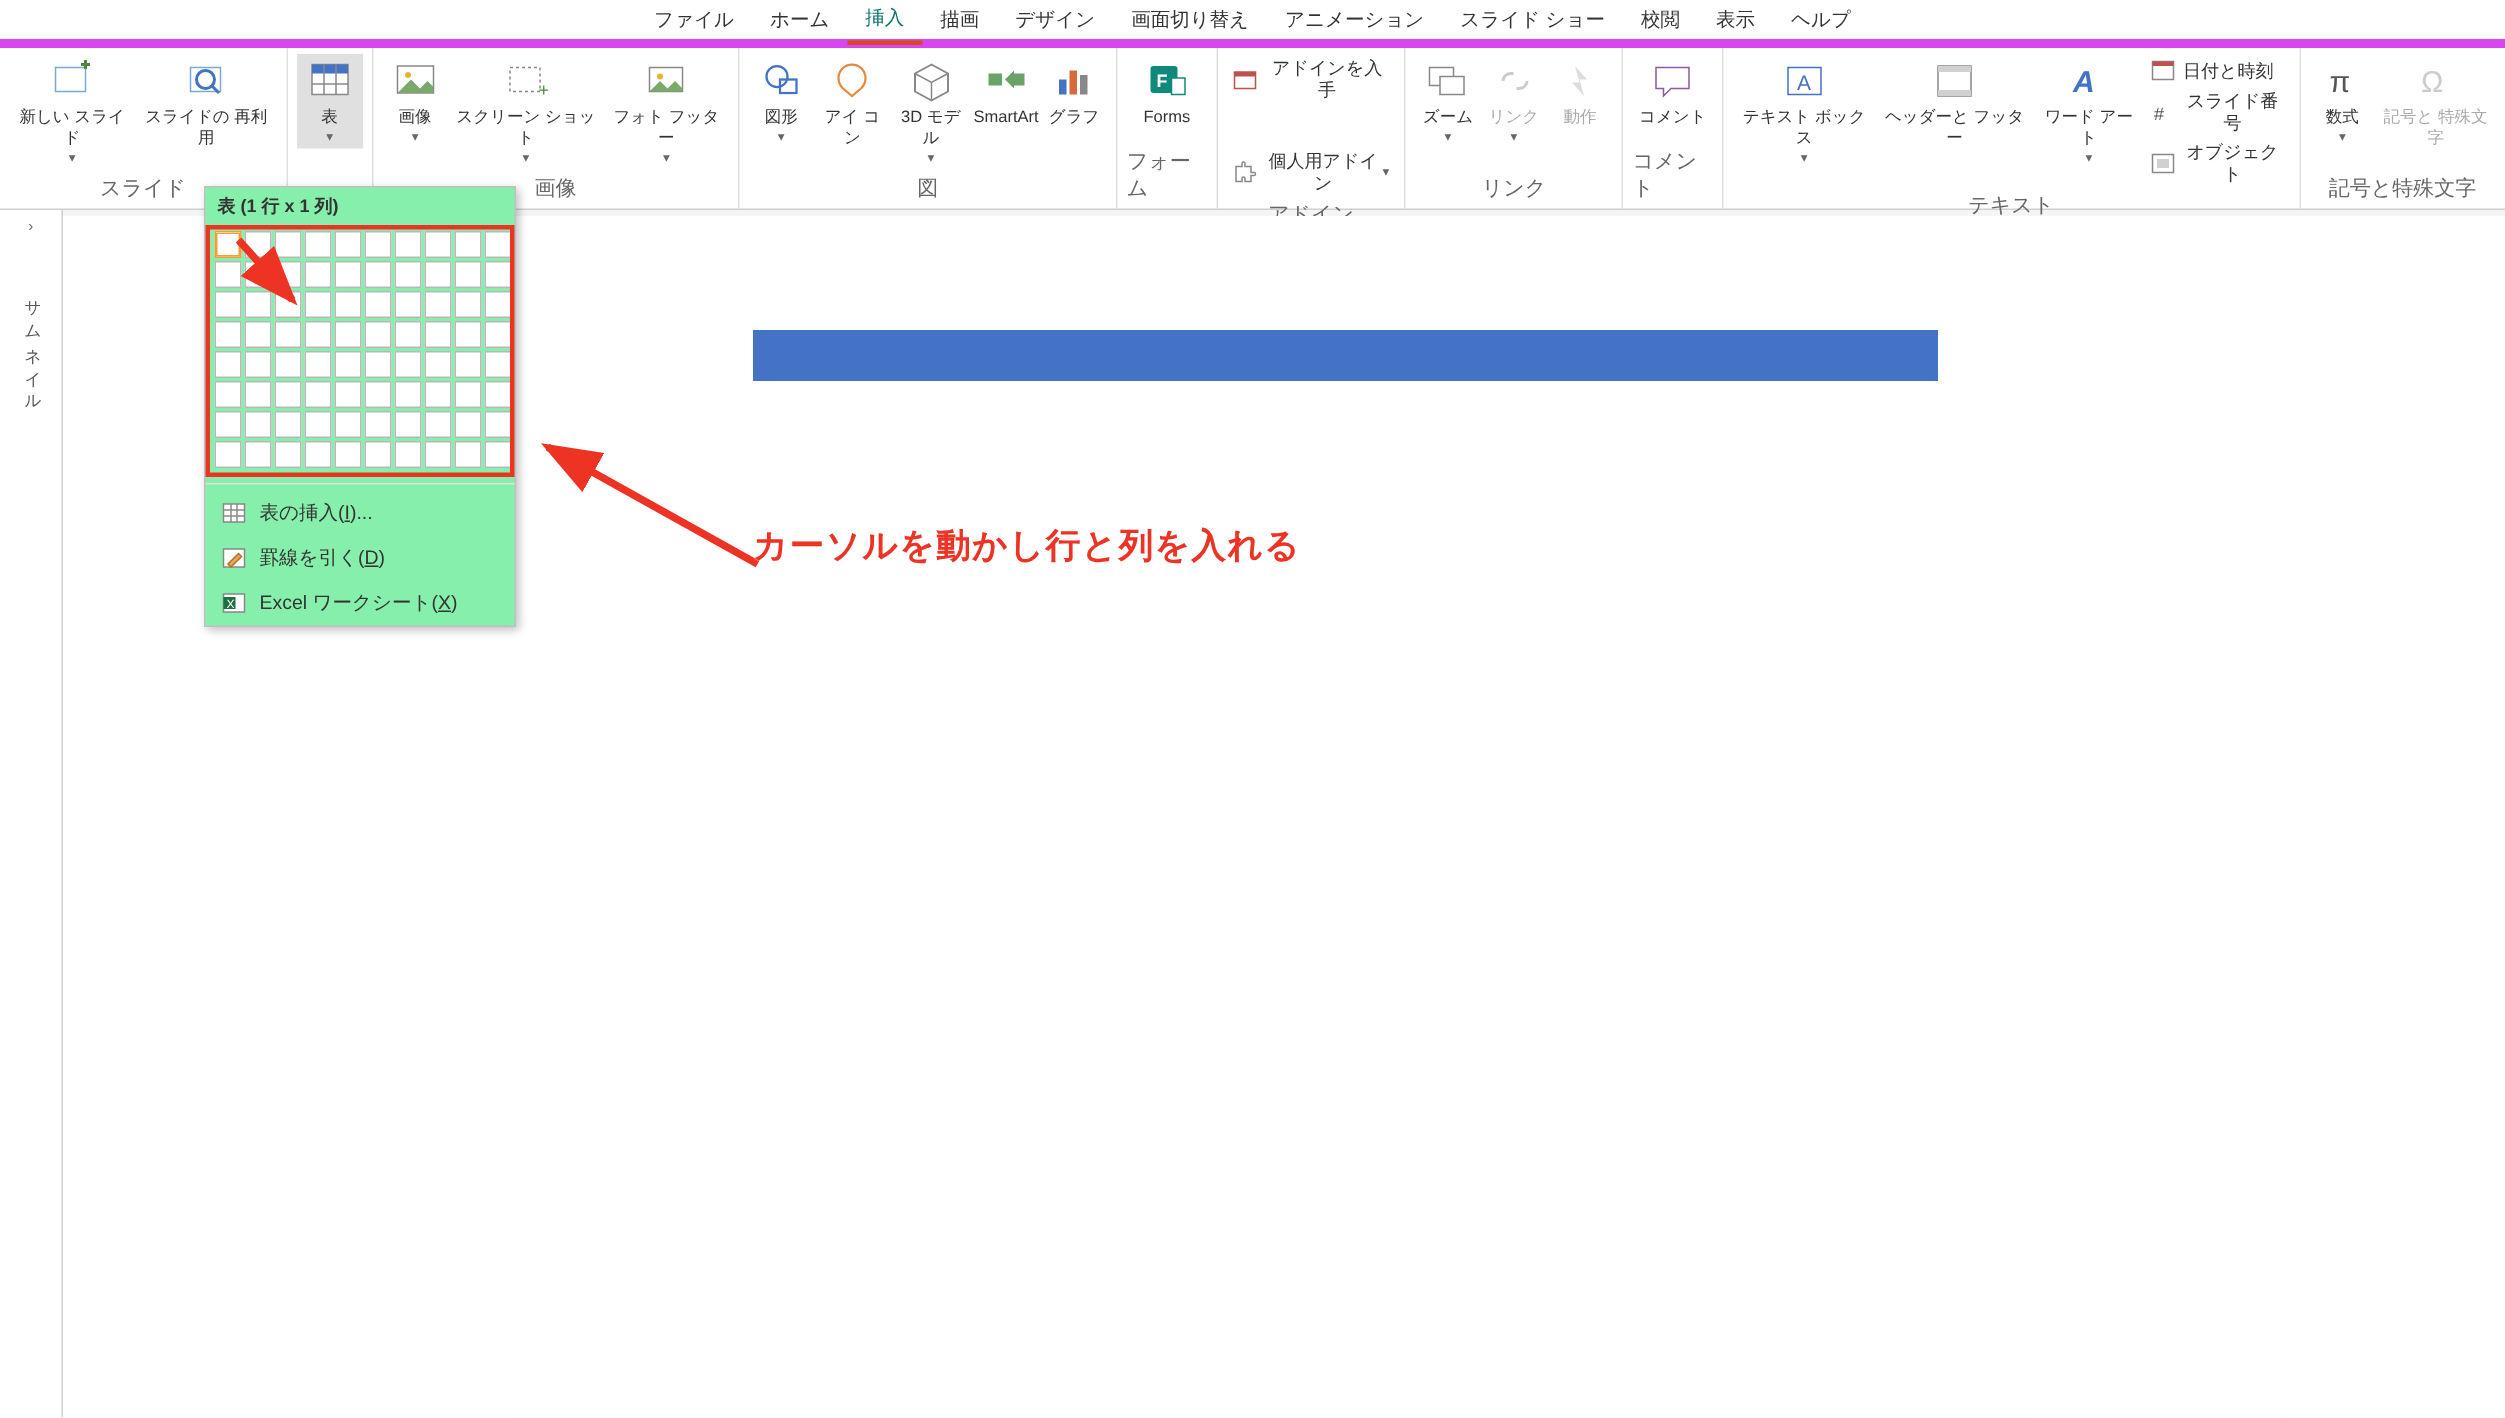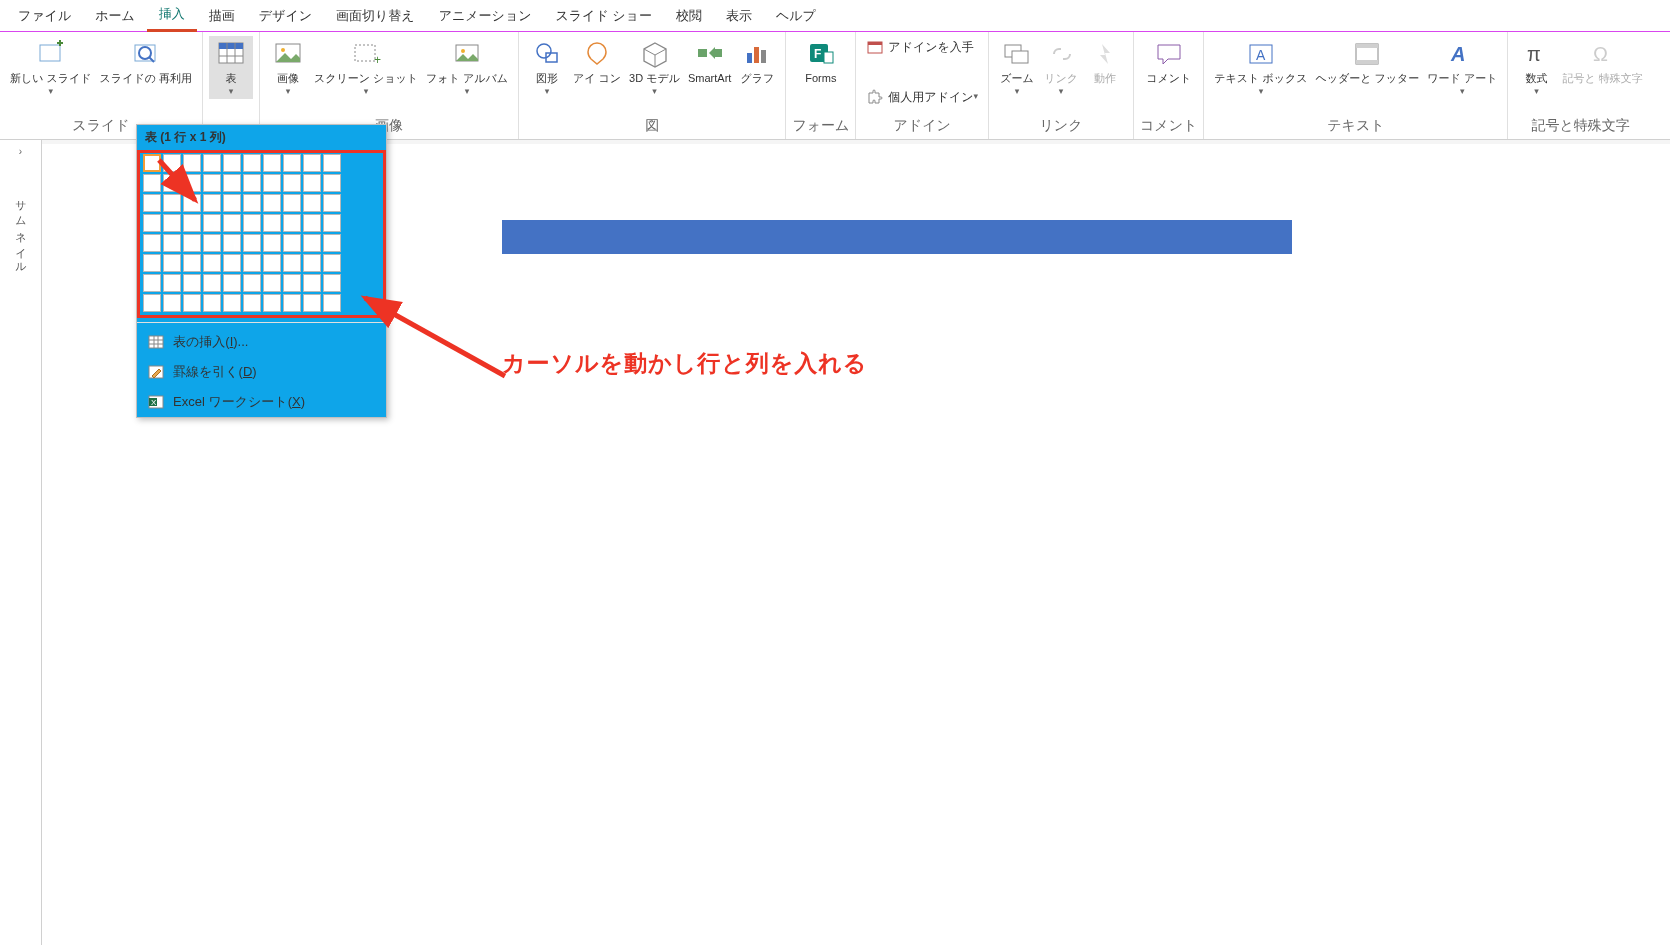--- a/index.html
+++ b/index.html
@@ -1,17 +1,17 @@
 <!DOCTYPE html>
 <html><head>
 <meta charset="utf-8">
 <style>
   * { box-sizing: border-box; margin: 0; padding: 0; font-family: "Yu Gothic UI", "Meiryo", sans-serif; }
   body { background: #fff; width: 1670px; height: 945px; overflow: hidden; font-size: 12px; color: #333; }
-  .tabs { display: flex; align-items: center; height: 32px; background: #fff; padding: 0 6px; font-size: 13px; border-bottom: 1px solid #d946ef; }
+  .tabs { display: flex; align-items: center; height: 32px; background: #fff; padding: 0 6px; font-size: 13px; border-bottom: 6px solid #d946ef; justify-content: center; }
   .tab { padding: 6px 12px; cursor: pointer; }
   .tab.active { border-bottom: 3px solid #d84727; color: #0f766e; font-weight: 400; }
   .ribbon { display: flex; height: 108px; background: #fff; border-bottom: 1px solid #d0d0d0; }
   .group { display: flex; flex-direction: column; align-items: center; padding: 0 6px; border-right: 1px solid #e0e0e0; }
   .group-inner { display: flex; flex: 1; align-items: flex-start; padding-top: 4px; }
   .group-label { font-size: 14px; color: #666; padding: 2px 0 4px; }
   .rbtn { display: flex; flex-direction: column; align-items: center; justify-content: flex-start; padding: 2px 4px; min-width: 44px; text-align: center; font-size: 11px; color: #333; line-height: 1.25; cursor: pointer; }
   .rbtn .ico { width: 32px; height: 32px; display: flex; align-items: center; justify-content: center; margin-bottom: 2px; }
   .rbtn.small { flex-direction: row; min-width: auto; width: auto; justify-content: flex-start; font-size: 12px; padding: 2px 4px; }
   .rbtn.small .ico { width: 18px; height: 18px; margin: 0 4px 0 0; }
@@ -21,21 +21,21 @@
   .stack { display: flex; flex-direction: column; justify-content: center; }
   
   .workspace { display: flex; height: calc(945px - 140px); background: #f5f5f5; }
   .thumb-panel { width: 42px; background: #fff; border-right: 1px solid #d0d0d0; display:flex; flex-direction:column; align-items:center; }
   .thumb-panel .toggle { font-size:10px; padding:6px; color:#666; }
   .thumb-label { writing-mode: vertical-rl; text-orientation: upright; font-size: 11px; color:#555; margin-top:30px; letter-spacing:3px; }
   .canvas-area { flex:1; position: relative; background: #fff; margin: 4px 0 0 0; }
   .slide-canvas { position:absolute; left:260px; top:0; width:1190px; height:805px; background:#fff; }
   .blue-bar { position:absolute; left:200px; top:76px; width:790px; height:34px; background:#4472C4; }
   
-  .dropdown { position:absolute; left:136px; top:124px; width:251px; background:#0ea5e9; border:1px solid #c0c0c0; box-shadow:2px 2px 6px rgba(0,0,0,0.25); z-index:10; }
+  .dropdown { position:absolute; left:136px; top:124px; width:208px; background:#86efac; border:1px solid #c0c0c0; box-shadow:2px 2px 6px rgba(0,0,0,0.25); z-index:10; }
   .dd-title { font-size:12px; font-weight:bold; padding:4px 8px; }
   .grid-wrap { padding:4px 6px 6px; outline:3px solid #ed3324; outline-offset:-3px; }
   .cell-grid { display:grid; grid-template-columns:repeat(10,18px); grid-template-rows:repeat(8,18px); gap:2px; }
   .cell { width:18px; height:18px; border:1px solid #b8b8b8; background:#fff; }
   .cell.hover { border-color:#f29d38; background:#fff; box-shadow: inset 0 0 0 1px #f29d38; }
   .dd-sep { height:1px; background:#e0e0e0; margin:4px 0; }
   .dd-item { display:flex; align-items:flex-start; padding:6px 10px; font-size:13px; cursor:pointer; }
   .dd-item .ico-s { width:18px; height:18px; margin-right:8px; display:flex; align-items:center; justify-content:center; }
   .underline-accel { text-decoration: underline; }
 
@@ -137,21 +137,21 @@
       </div>
       <div class="rbtn">
         <div class="ico">
             <svg width="30" height="30">
               <rect x="4" y="6" width="22" height="16" fill="#fff" stroke="#888"></rect>
               <circle cx="11" cy="12" r="2" fill="#f0b030"></circle>
               <polyline points="4,22 11,15 16,20 21,15 26,20 26,22" fill="#7aa96a"></polyline>
             </svg>
           </div>
         <span>フォト
-アルバム</span>
+フッター</span>
           <span class="chev">▾</span>
       </div>
     </div>
     <div class="group-label">画像</div>
   </div>
 
   <div class="group">
     <div class="group-inner">
       <div class="rbtn">
         <div class="ico">
@@ -324,20 +324,48 @@
       <div class="rbtn">
         <div class="ico">
             <svg width="30" height="30">
               <text x="4" y="22" font-size="20" fill="#4472C4" font-style="italic" font-weight="bold">A</text>
             </svg>
           </div>
         <span>ワード
 アート</span>
           <span class="chev">▾</span>
       </div>
+      <div class="stack">
+        <div class="rbtn small">
+          <div class="ico">
+              <svg width="16" height="16">
+                <rect x="1" y="2" width="14" height="12" fill="#fff" stroke="#888"></rect>
+                <rect x="1" y="2" width="14" height="3" fill="#c0504d"></rect>
+              </svg>
+            </div>
+          <span>日付と時刻</span>
+        </div>
+        <div class="rbtn small">
+          <div class="ico">
+              <svg width="16" height="16">
+                <text x="2" y="13" font-size="12" fill="#555">#</text>
+              </svg>
+            </div>
+          <span>スライド番号</span>
+        </div>
+        <div class="rbtn small">
+          <div class="ico">
+              <svg width="16" height="16">
+                <rect x="1" y="2" width="14" height="12" fill="#fff" stroke="#888"></rect>
+                <rect x="4" y="5" width="8" height="6" fill="#d0d0d0"></rect>
+              </svg>
+            </div>
+          <span>オブジェクト</span>
+        </div>
+      </div>
     </div>
     <div class="group-label">テキスト</div>
   </div>
 
   <div class="group" style="border-right:none;">
     <div class="group-inner">
       <div class="rbtn">
         <div class="ico">
             <svg width="30" height="30">
               <text x="6" y="22" font-size="20" fill="#555">π</text>

